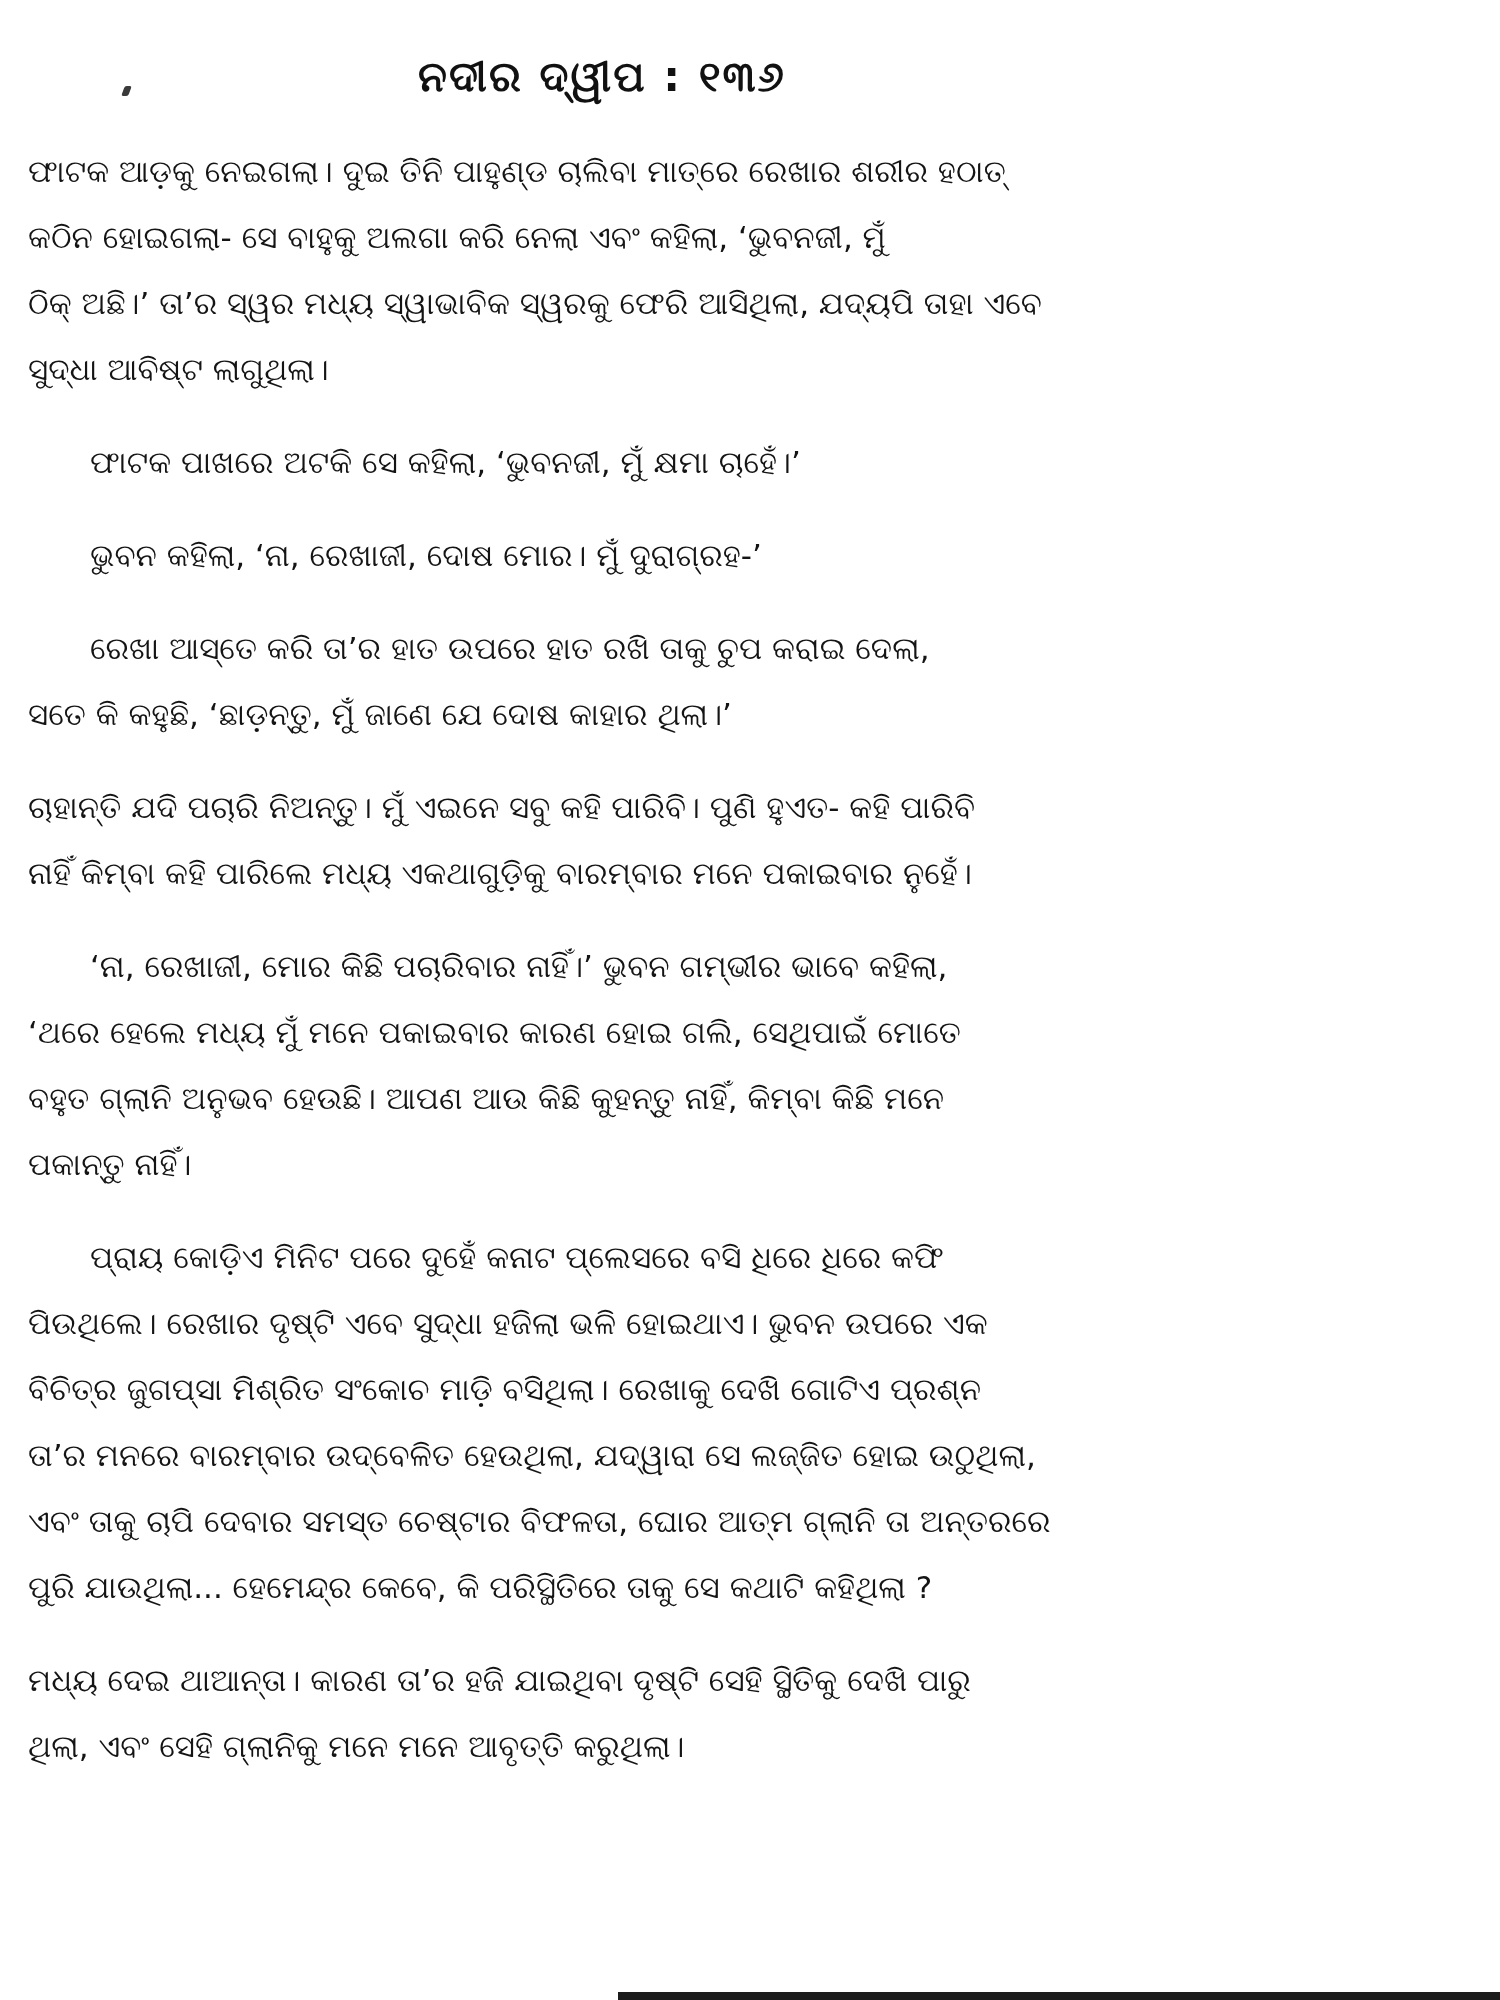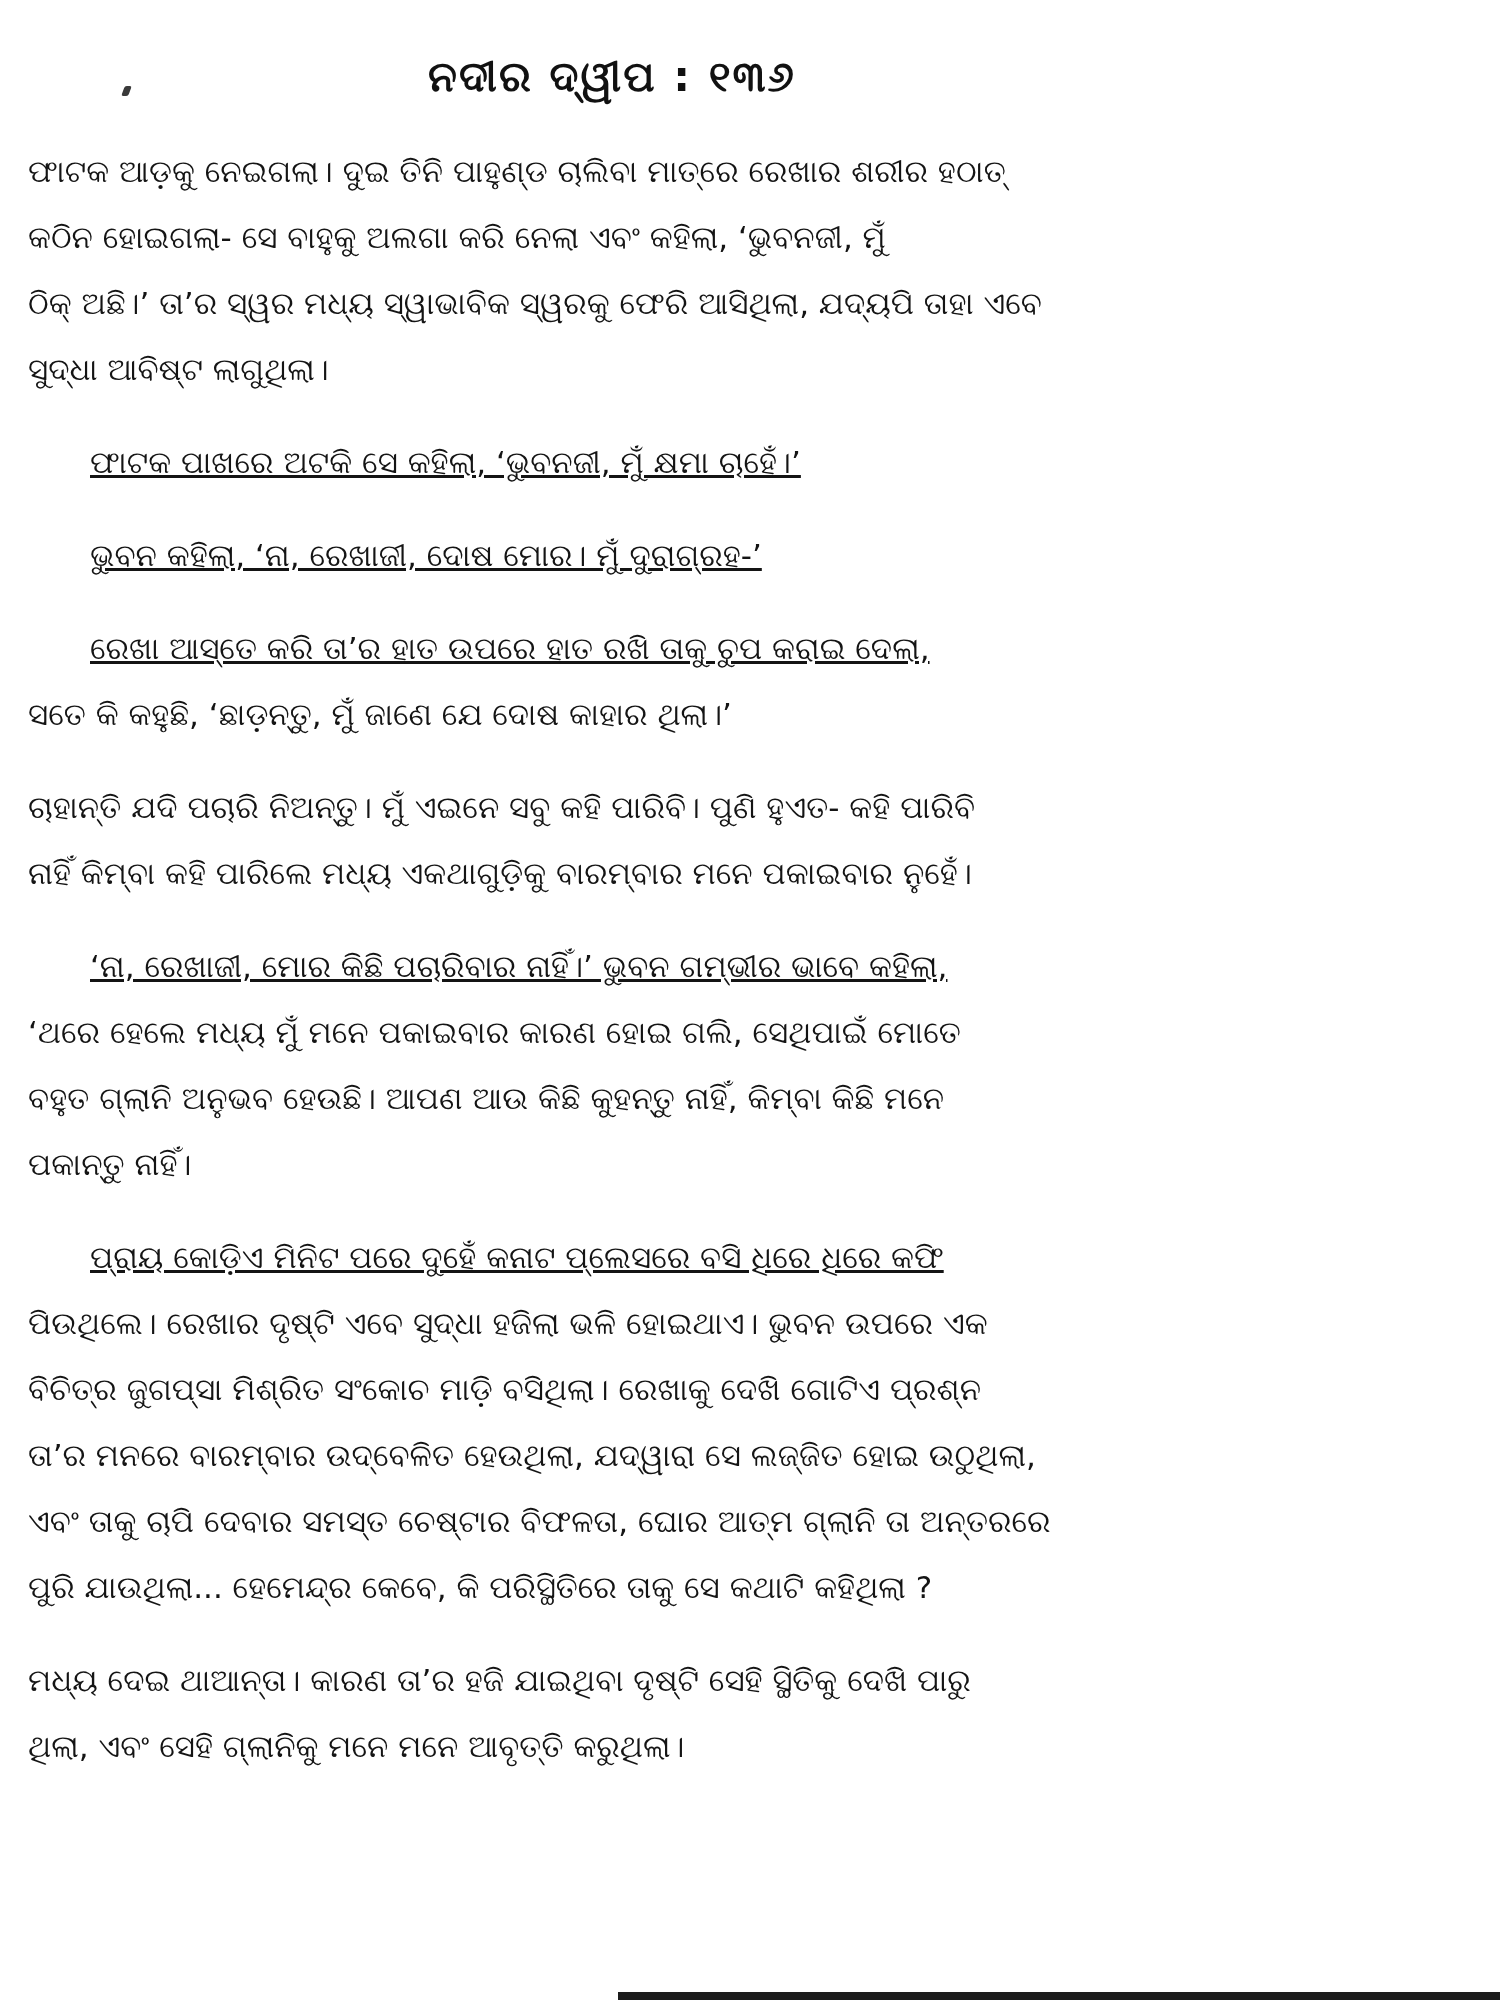--- a/index.html
+++ b/index.html
@@ -13,21 +13,21 @@
     height: 2000px;
     background: #ffffff;
     color: #141414;
     font-family: "DejaVu Sans", "Liberation Serif", serif;
     overflow: hidden;
     box-sizing: border-box;
   }
   .header {
     position: absolute;
     top: 52px;
-    left: 12px;
+    left: 2px;
     width: 1200px;
     text-align: center;
     font-size: 42px;
     font-weight: bold;
     letter-spacing: 2px;
     color: #111111;
   }
   .body-text {
     position: absolute;
     top: 138px;
@@ -39,21 +39,20 @@
     padding: 0;
   }
   .line {
     font-size: 31px;
     line-height: 66px;
     white-space: nowrap;
     color: #141414;
   }
   .indent {
     padding-left: 62px;
-    text-decoration: underline;
   }
   .scan-artifact {
     position: absolute;
     left: 618px;
     right: 0;
     bottom: 0;
     height: 8px;
     background: #1c1c1c;
   }
   .speck {

